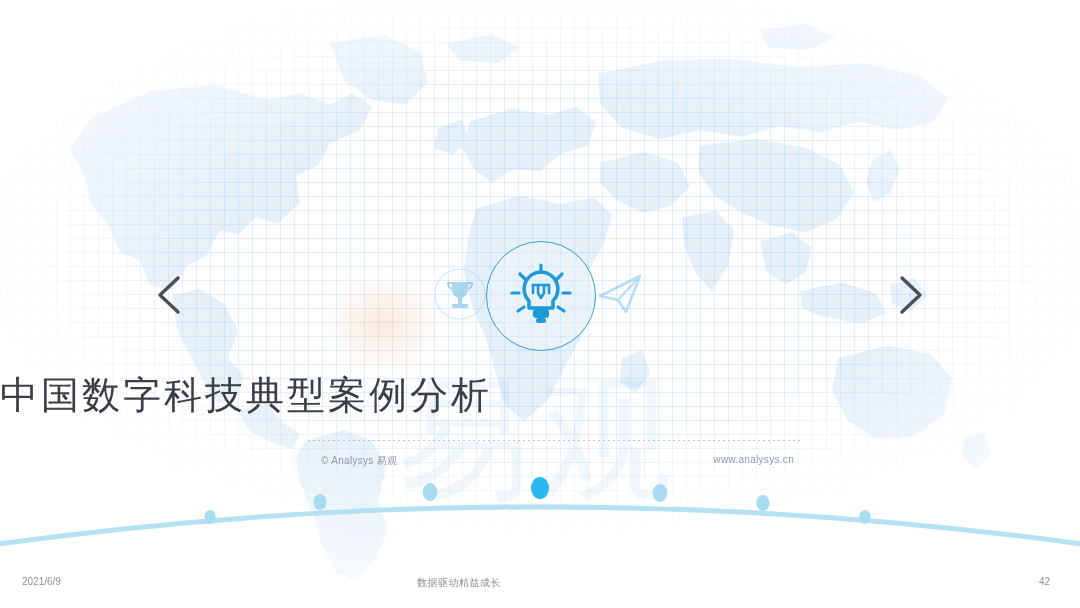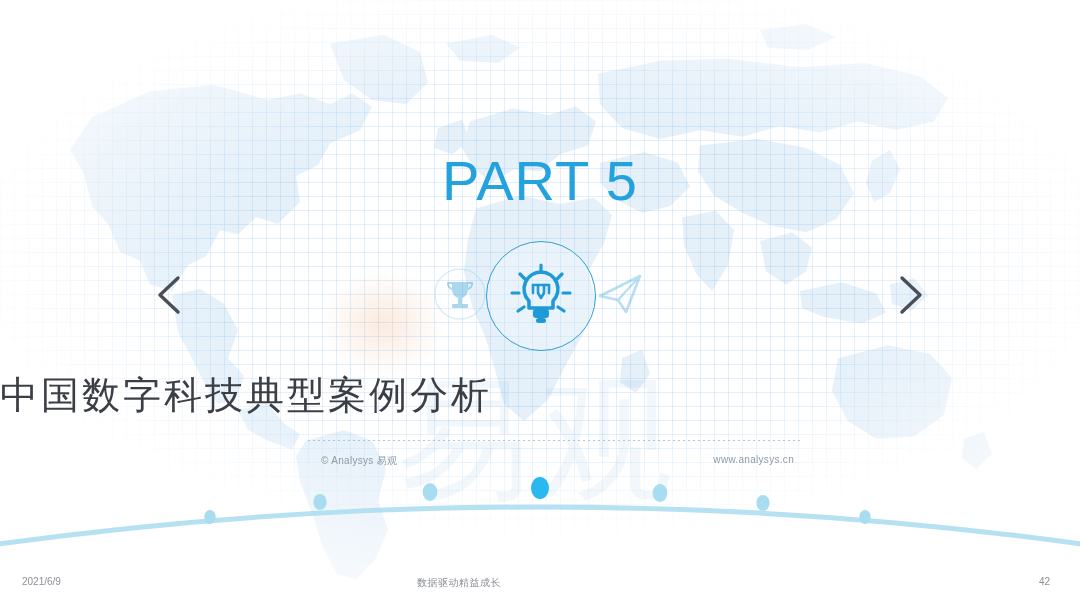--- a/index.html
+++ b/index.html
@@ -218,21 +218,20 @@
       </g>
     </svg>
   </div>
 
   <div id="map-grid" class="bg-layer"></div>
   <div id="vignette" class="bg-layer"></div>
   <div id="smudge"></div>
 
   <div id="watermark">易观</div>
 
-  <div id="part-label">PART 5</div>
 
   <div class="nav-arrow" id="nav-prev">
     <svg width="34" height="46" viewBox="0 0 34 46" aria-hidden="true">
       <polyline points="26,6 8,23 26,40" fill="none" stroke="#4a4f57" stroke-width="3.4" stroke-linecap="round" stroke-linejoin="round"></polyline>
     </svg>
   </div>
   <div class="nav-arrow" id="nav-next">
     <svg width="34" height="46" viewBox="0 0 34 46" aria-hidden="true">
       <polyline points="8,6 26,23 8,40" fill="none" stroke="#4a4f57" stroke-width="3.4" stroke-linecap="round" stroke-linejoin="round"></polyline>
     </svg>

